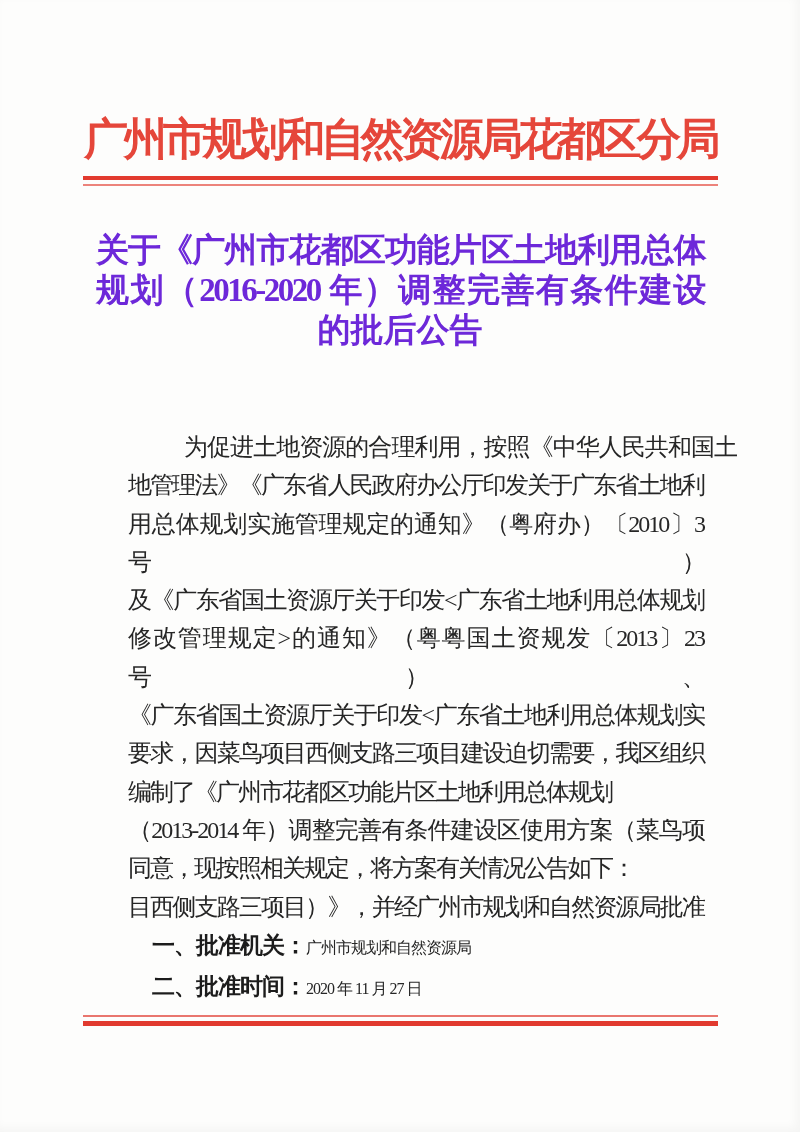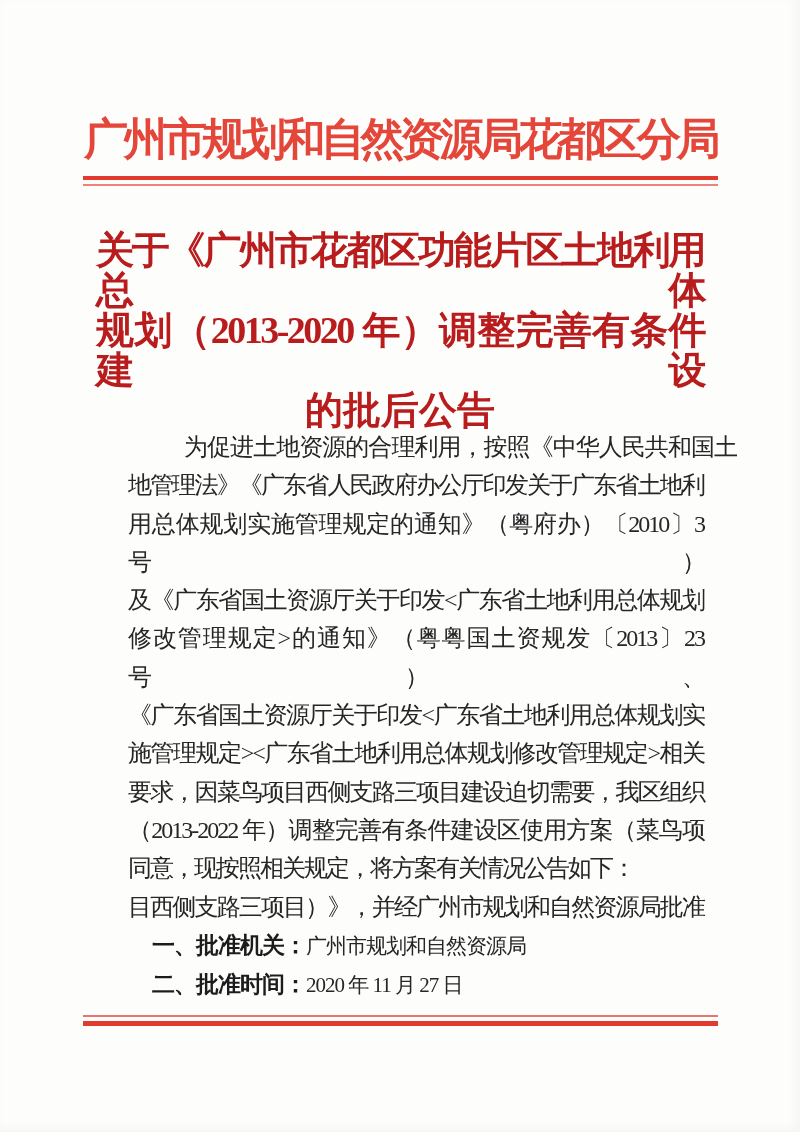--- a/index.html
+++ b/index.html
@@ -43,25 +43,25 @@
   .rule-bottom { top: 1015px; }
   .rule-bottom .thin  { height: 2px; background: #e9766e; }
   .rule-bottom .thick { height: 5px; background: #e13a2f; margin-top: 4px; }
 
   
   .doc-title {
     position: absolute;
     top: 230px;
     left: 96px;
     width: 608px;
-    font-size: 38px;
+    font-size: 33px;
     font-weight: bold;
     line-height: 40px;
     letter-spacing: -2.5px;
-    color: #b91c1c;
+    color: #6d28d9;
   }
   .doc-title .t-j { text-align: justify; text-align-last: justify; }
   .doc-title .t-left { text-align: left; }
   .doc-title .t-center { text-align: center; text-align-last: center; letter-spacing: 0; }
 
   
   .body-block {
     position: absolute;
     top: 428px;
     left: 96px;
@@ -76,50 +76,50 @@
   .bline.indent { padding-left: 56px; width: 552px; }
 
   .item { min-height: 38.3px; padding-left: 56px; white-space: nowrap; }
   .item-label {
     font-family: "DejaVu Sans", "Liberation Sans", sans-serif;
     font-weight: bold;
     font-size: 23px;
     letter-spacing: -1px;
     color: #1c1c1c;
   }
-  .item-value { font-size: 21px; letter-spacing: -1px; }
+  .item-value { font-size: 16px; letter-spacing: -1px; }
 </style>
 </head>
 <body>
 
 <div class="page">
 
   <div class="agency-header">广州市规划和自然资源局花都区分局</div>
 
   <div class="rule-top">
     <div class="thick"></div>
     <div class="thin"></div>
   </div>
 
   <div class="doc-title">
     <div class="t-j">关于《广州市花都区功能片区土地利用总体</div>
-    <div class="t-j">规划（2013-2020 年）调整完善有条件建设</div>
+    <div class="t-j">规划（2016-2020 年）调整完善有条件建设</div>
     <div class="t-center">的批后公告</div>
   </div>
 
   <div class="body-block">
     <div class="bline j indent">为促进土地资源的合理利用，按照《中华人民共和国土</div>
     <div class="bline j">地管理法》《广东省人民政府办公厅印发关于广东省土地利</div>
     <div class="bline j">用总体规划实施管理规定的通知》（粤府办）〔2010〕3 号）</div>
     <div class="bline j">及《广东省国土资源厅关于印发&lt;广东省土地利用总体规划</div>
     <div class="bline j">修改管理规定&gt;的通知》（粤粤国土资规发〔2013〕23 号）、</div>
     <div class="bline j">《广东省国土资源厅关于印发&lt;广东省土地利用总体规划实</div>
-    <div class="bline j">施管理规定&gt;&lt;广东省土地利用总体规划修改管理规定&gt;相关</div>
     <div class="bline j">要求，因菜鸟项目西侧支路三项目建设迫切需要，我区组织</div>
-    <div class="bline j">（2013-2022 年）调整完善有条件建设区使用方案（菜鸟项</div>
+    <div class="bline">编制了《广州市花都区功能片区土地利用总体规划</div>
+    <div class="bline j">（2013-2014 年）调整完善有条件建设区使用方案（菜鸟项</div>
     <div class="bline">同意，现按照相关规定，将方案有关情况公告如下：</div>
     <div class="bline j">目西侧支路三项目）》，并经广州市规划和自然资源局批准</div>
 
     <div class="item">
       <span class="item-label">一、批准机关：</span><span class="item-value">广州市规划和自然资源局</span>
     </div>
     <div class="item">
       <span class="item-label">二、批准时间：</span><span class="item-value">2020 年 11 月 27 日</span>
     </div>
   </div>

